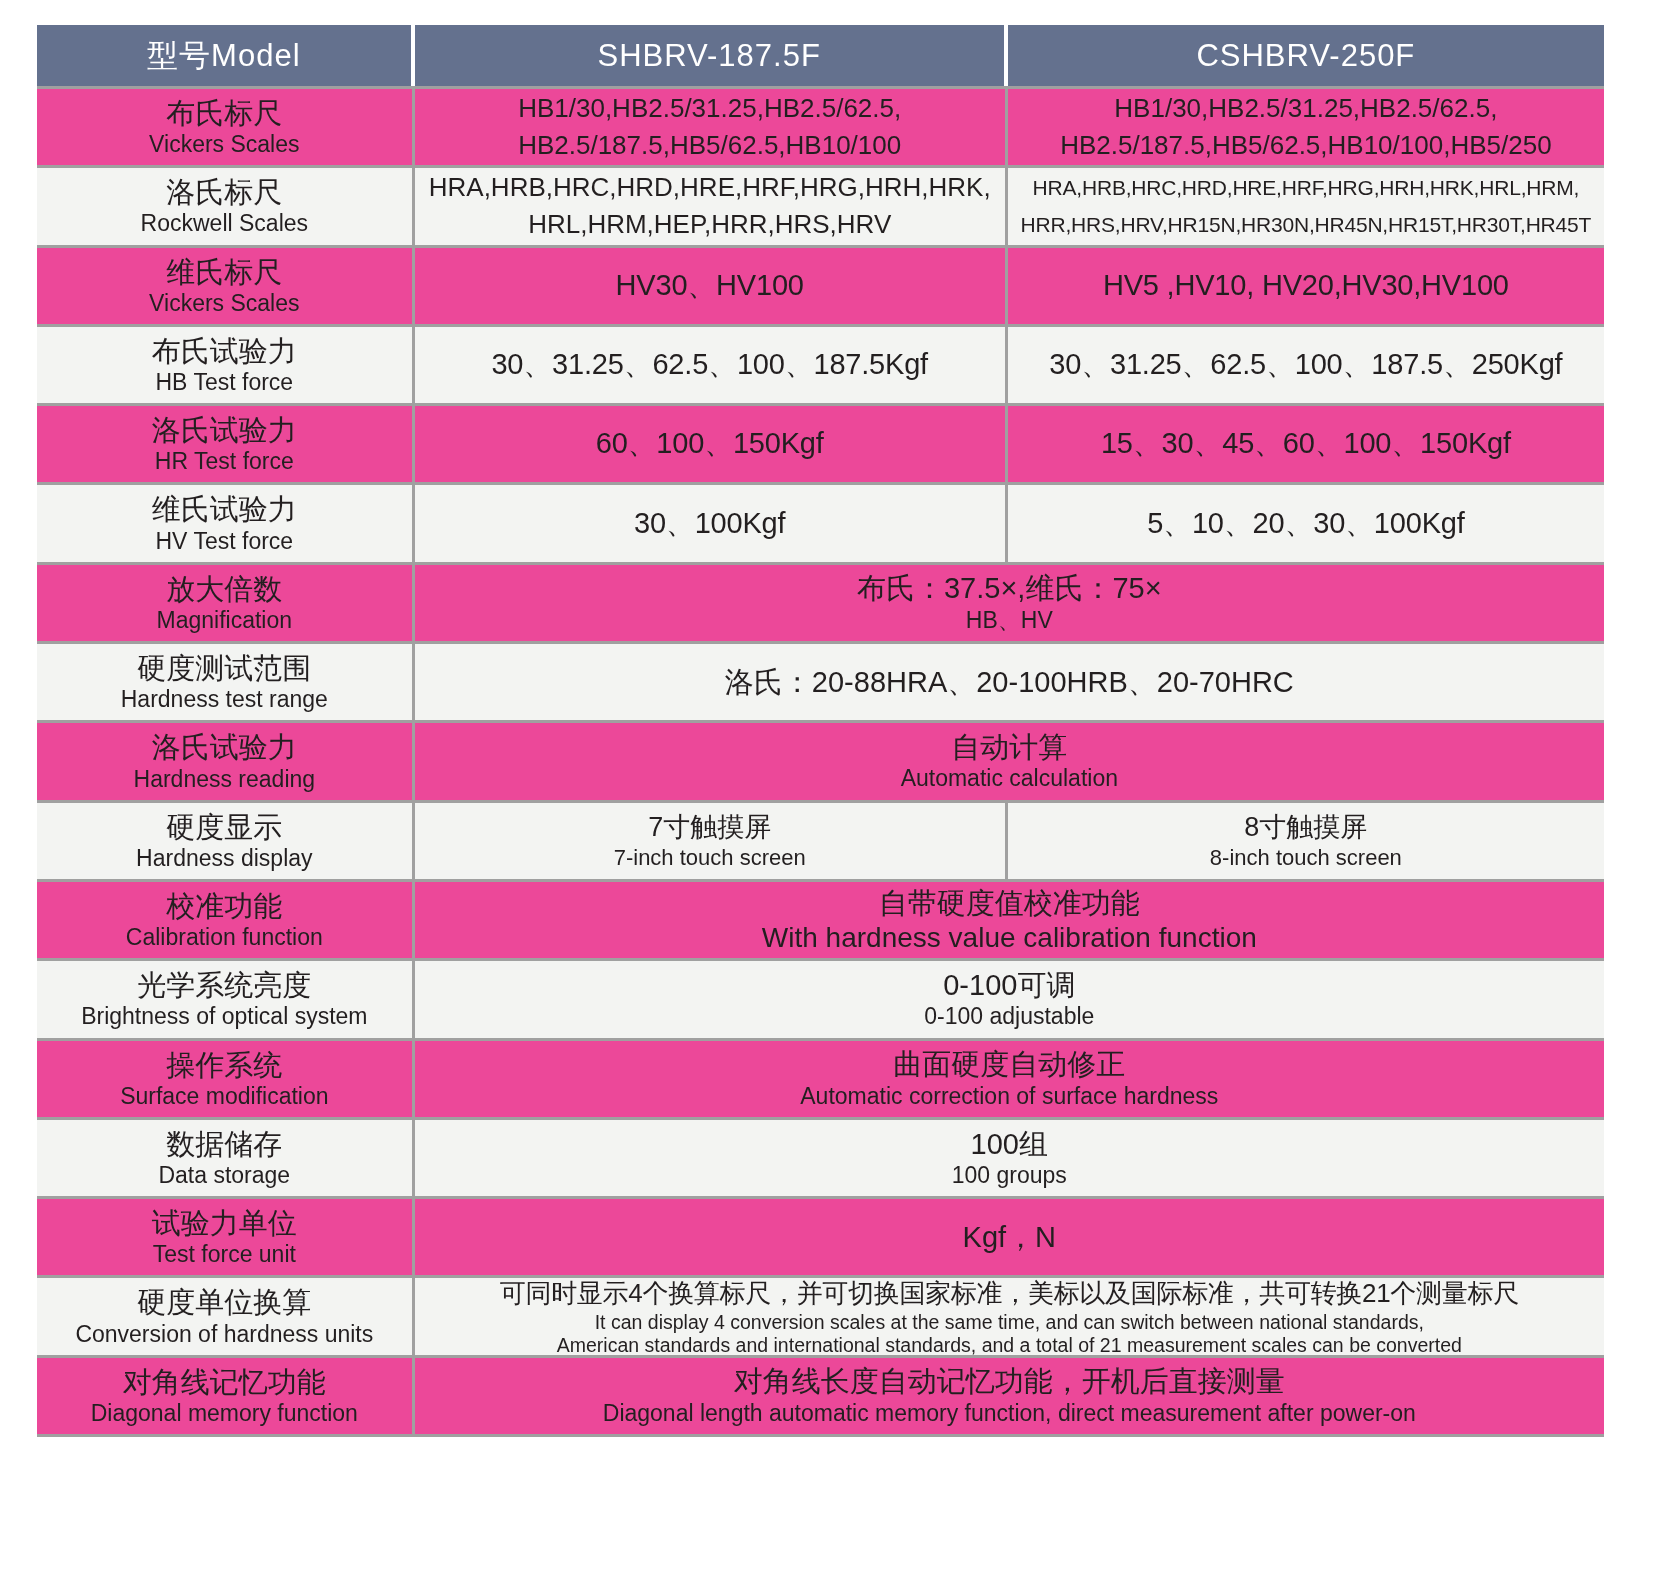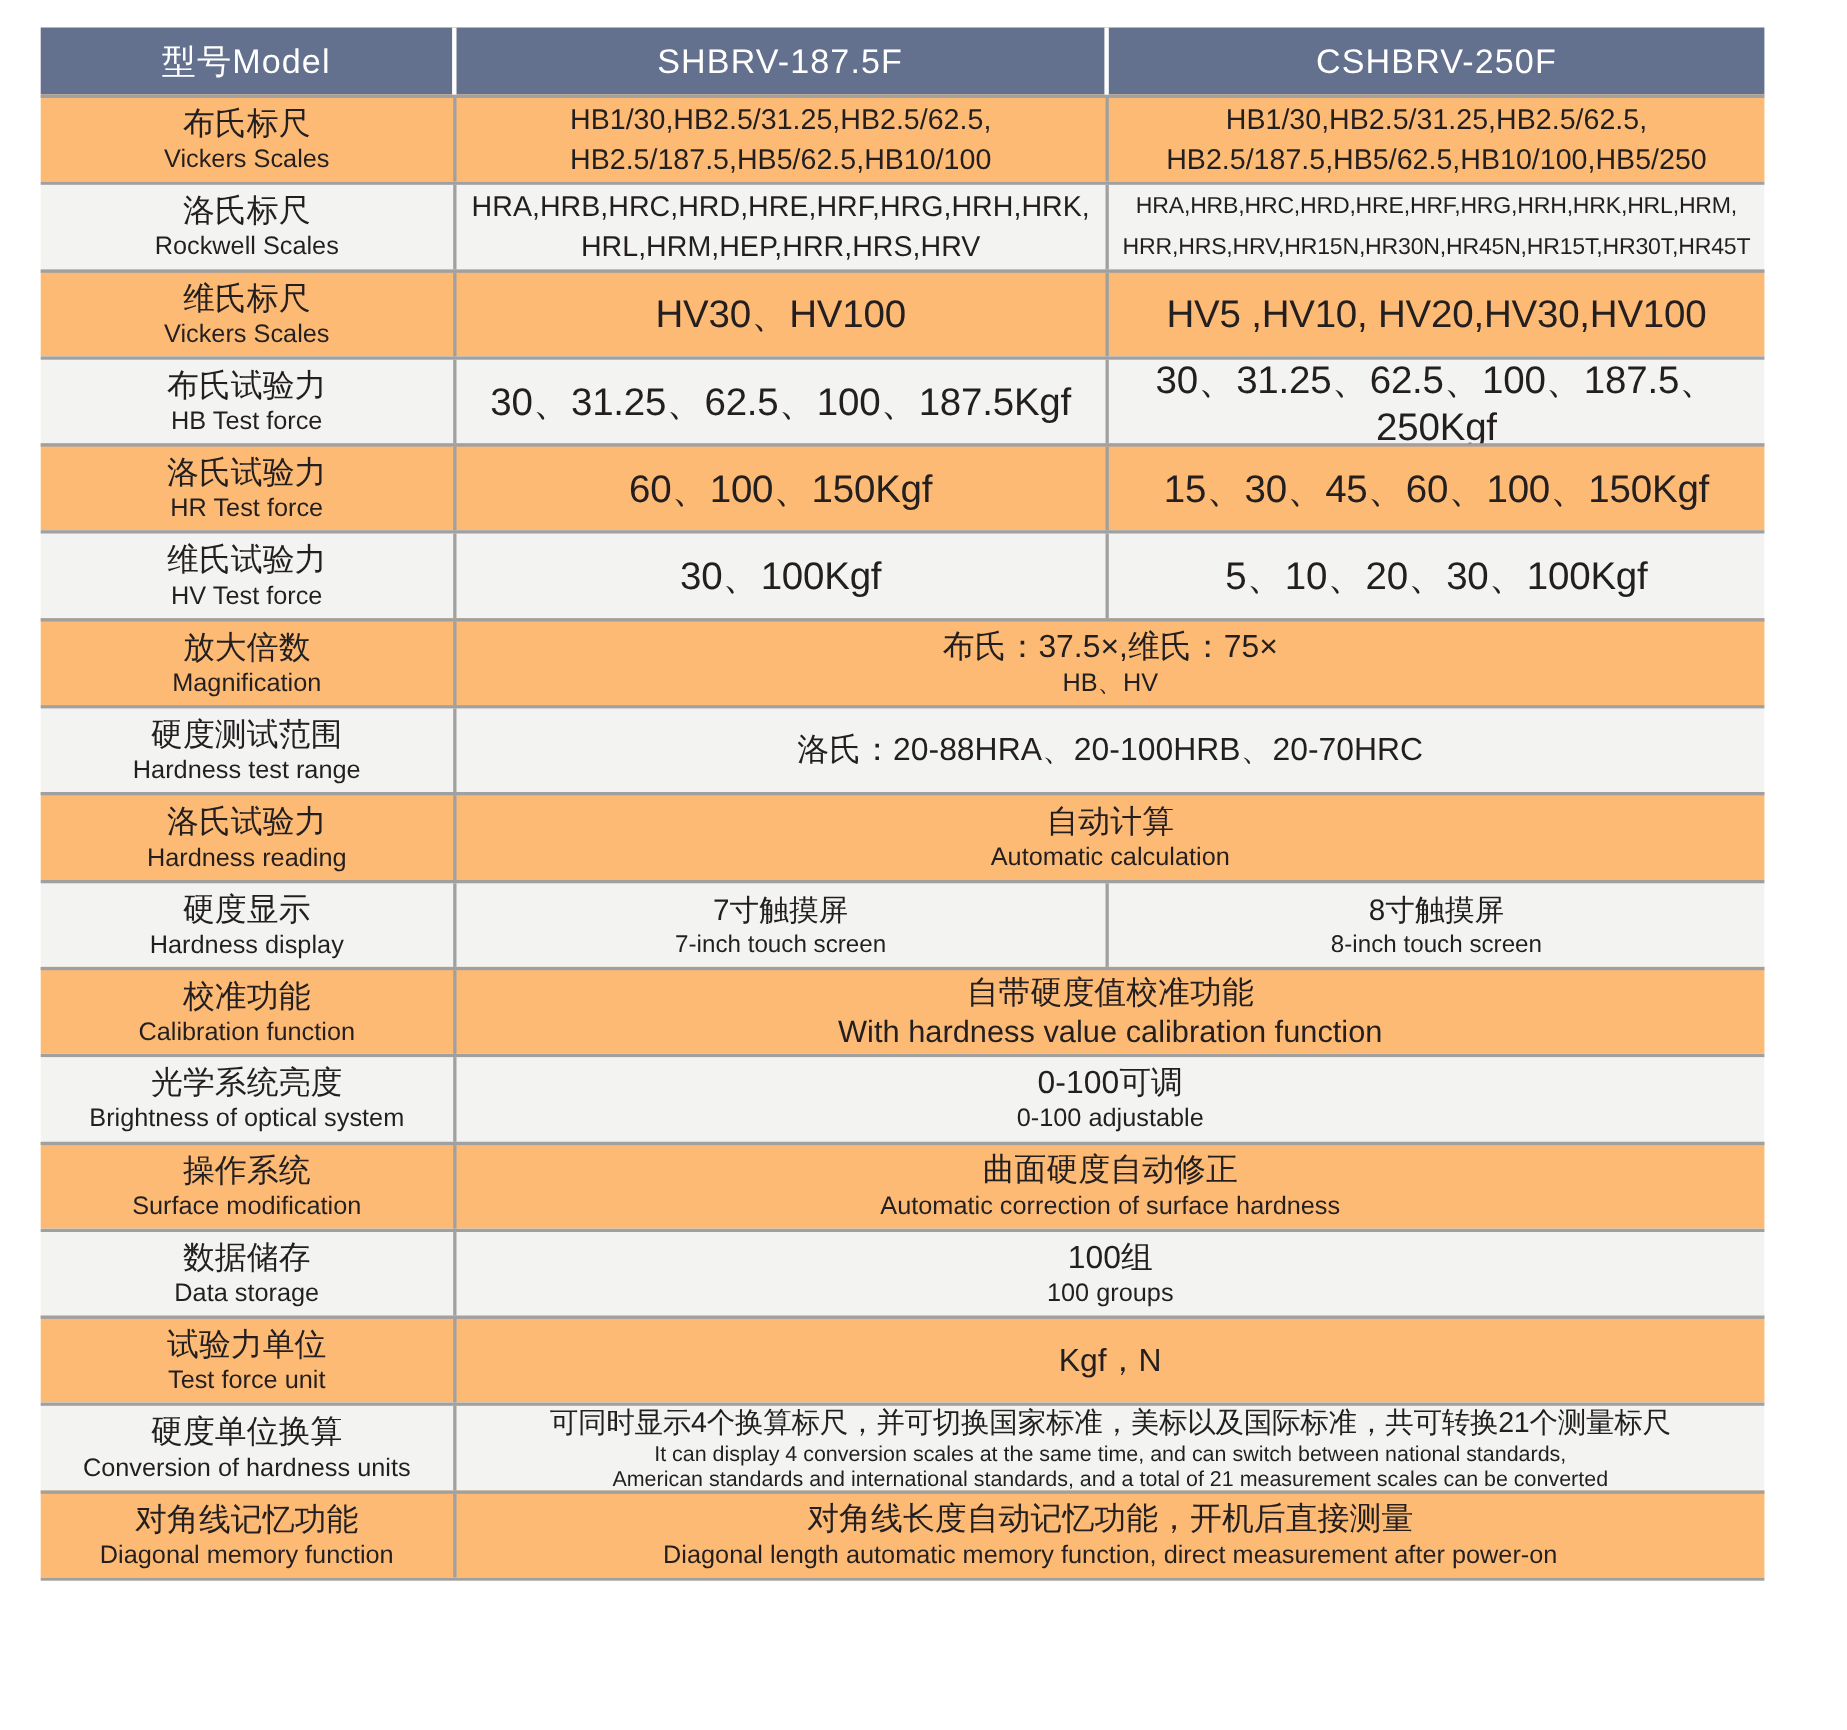--- a/index.html
+++ b/index.html
@@ -17,21 +17,21 @@
     position:relative;
   }
   .spec-table{
     position:absolute;left:37px;top:25px;width:1567px;
     border-bottom:3px solid var(--line);
   }
   .row{
     display:flex;align-items:stretch;
     height:79.3px;
     border-top:3px solid var(--line);
-    background:#fdba74;
+    background:#ec4899;
   }
   .row.alt{background:var(--stripe);}
   .row.header{
     height:61px;border-top:none;
     background:var(--header-bg);
   }
   .cell{
     display:flex;flex-direction:column;justify-content:center;align-items:center;
     text-align:center;padding:2px 8px;overflow:hidden;
   }
@@ -39,21 +39,21 @@
   .c2{width:37.85%;}
   .c2.divided{border-right:3px solid var(--line);}
   .c3{width:38.05%;}
   .cspan{width:75.9%;}
   .row.header .cell{color:#fff;font-size:31px;letter-spacing:1px;}
   .row.header .lab,.row.header .c2{border-right:4px solid #fff;}
 
   .lab-zh{font-size:29px;line-height:1.18;}
   .lab-en{font-size:23px;line-height:1.18;margin-top:1px;}
 
-  .v-big{font-size:35px;letter-spacing:-0.2px;}
+  .v-big{font-size:29px;letter-spacing:-0.2px;}
   .v-lines{font-size:26px;line-height:37px;white-space:pre-line;}
   .v-lines.compact{font-size:21px;line-height:37px;letter-spacing:-0.2px;}
 
   .sp-zh{font-size:29px;line-height:1.22;}
   .sp-en{font-size:23px;line-height:1.2;}
   .sp-en-big{font-size:28px;line-height:1.2;}
   .med-zh{font-size:26px;line-height:1.3;letter-spacing:-0.3px;}
   .small-en{font-size:19.5px;line-height:1.18;white-space:pre-line;}
 
   .vzh{font-size:27px;line-height:1.25;}

